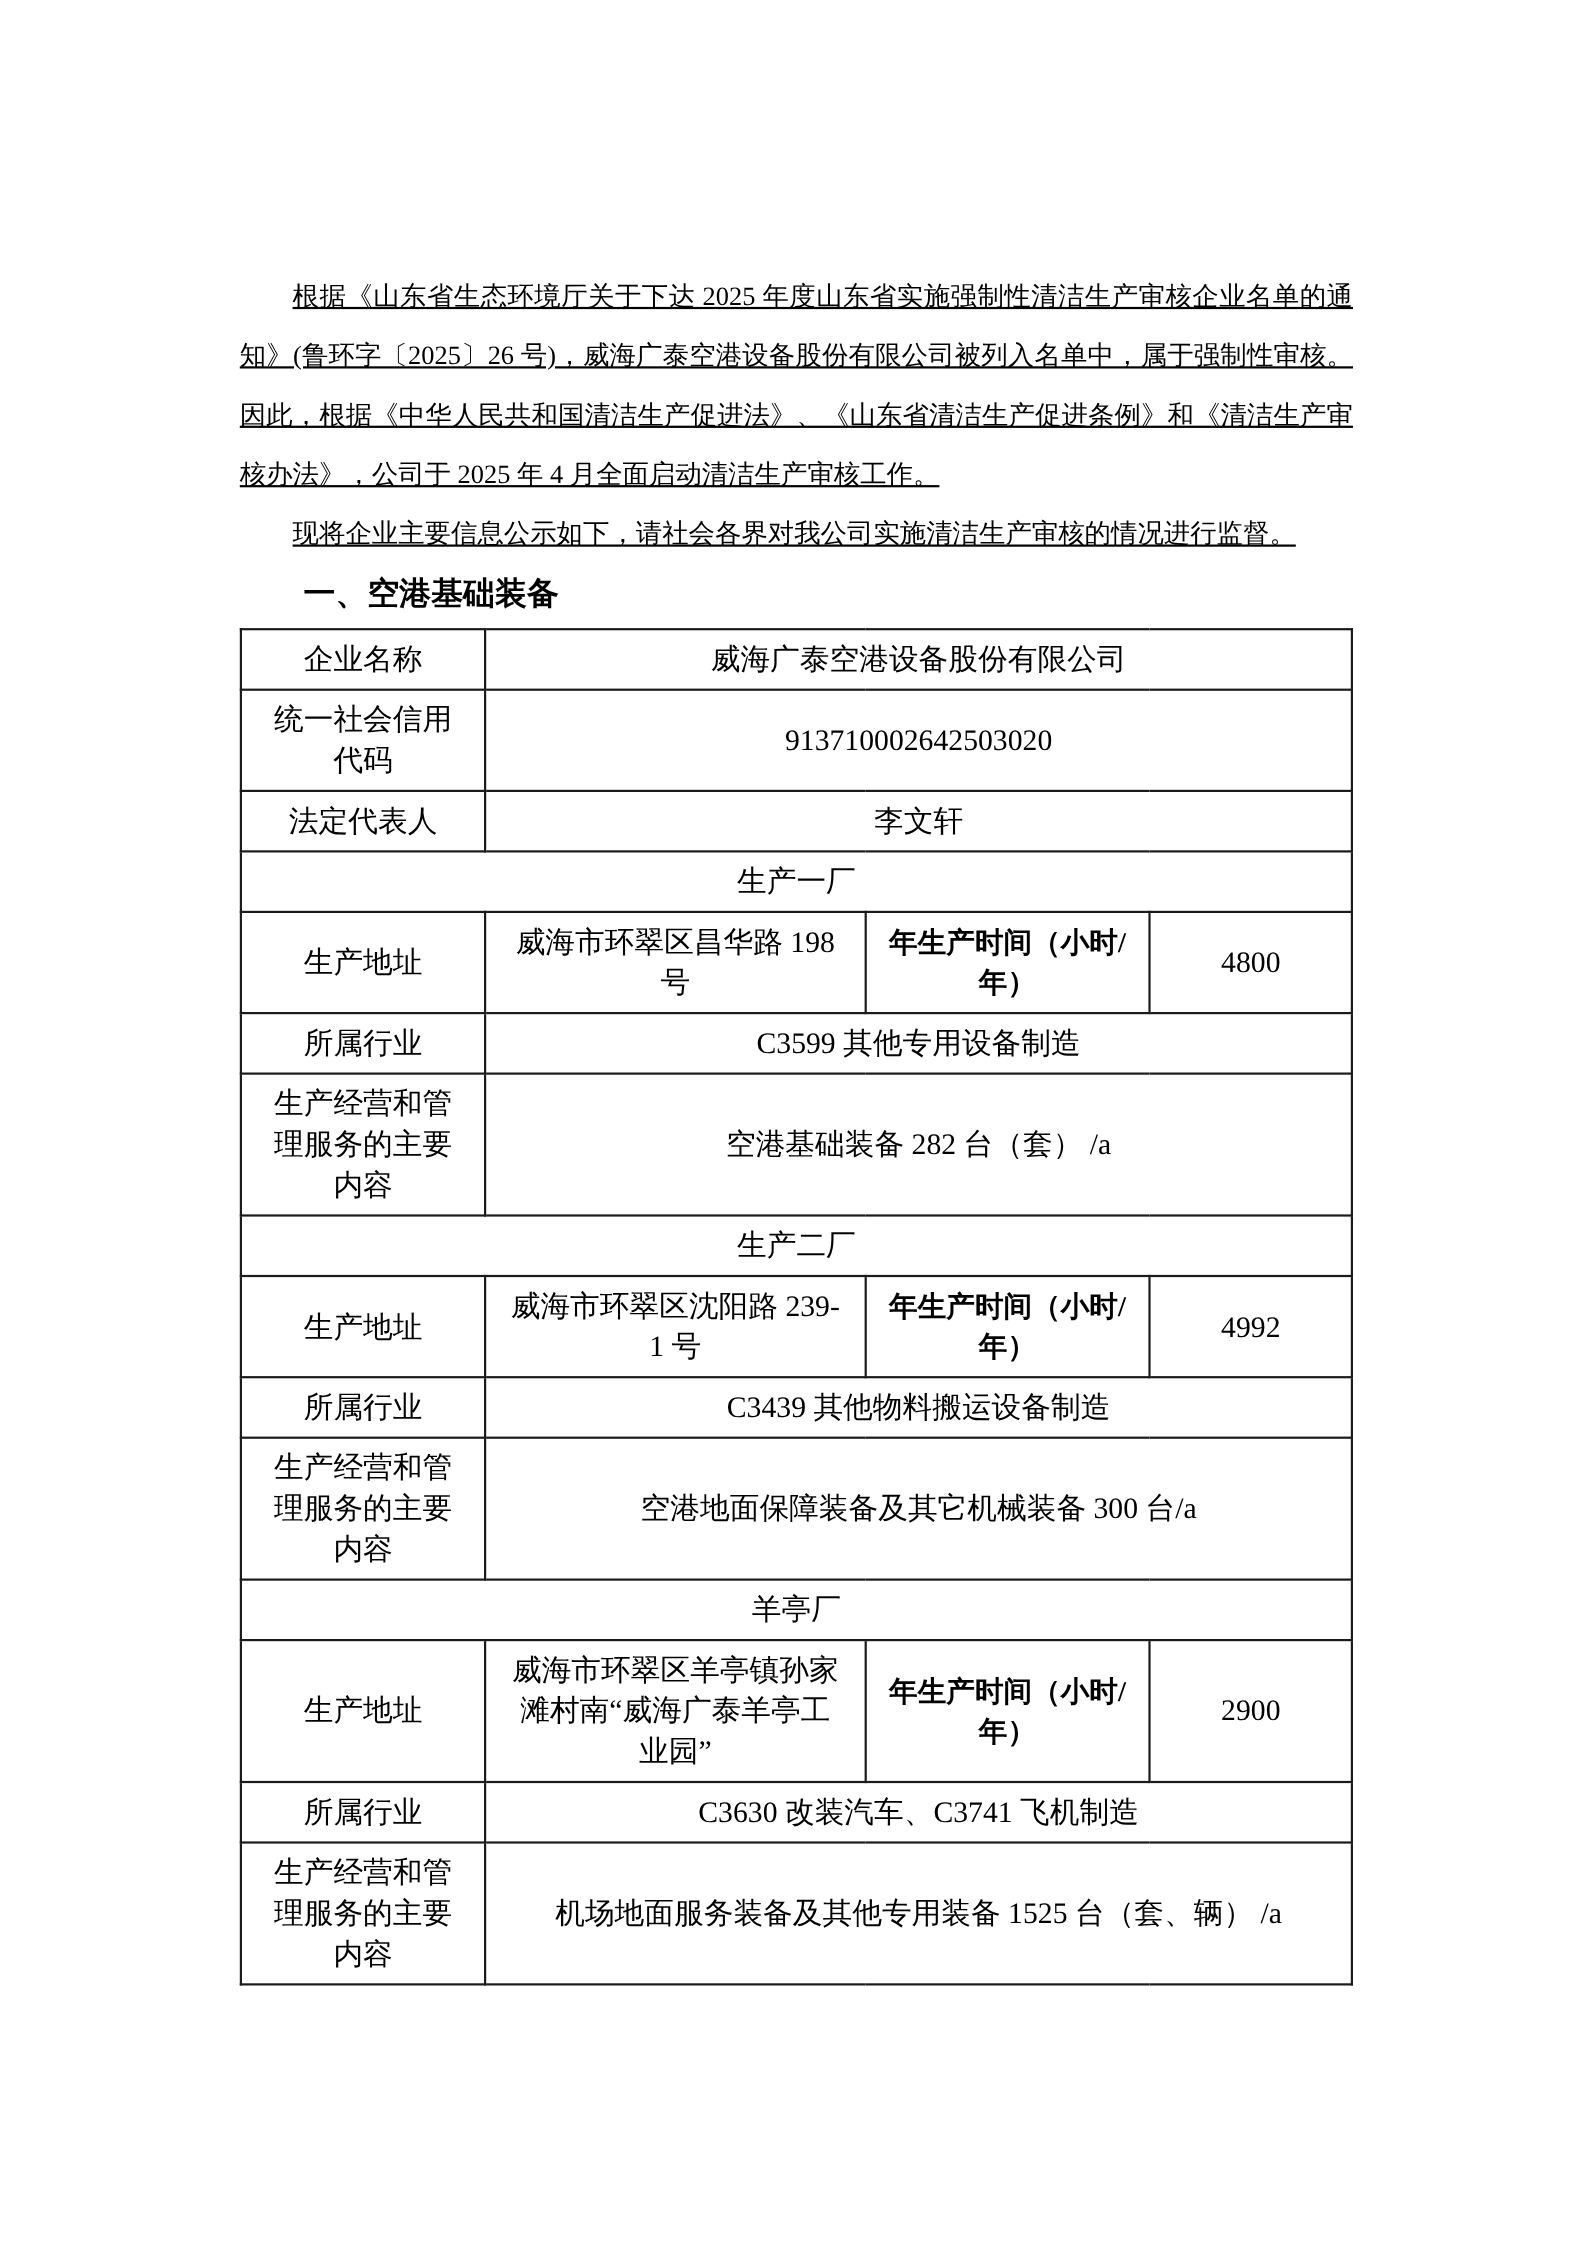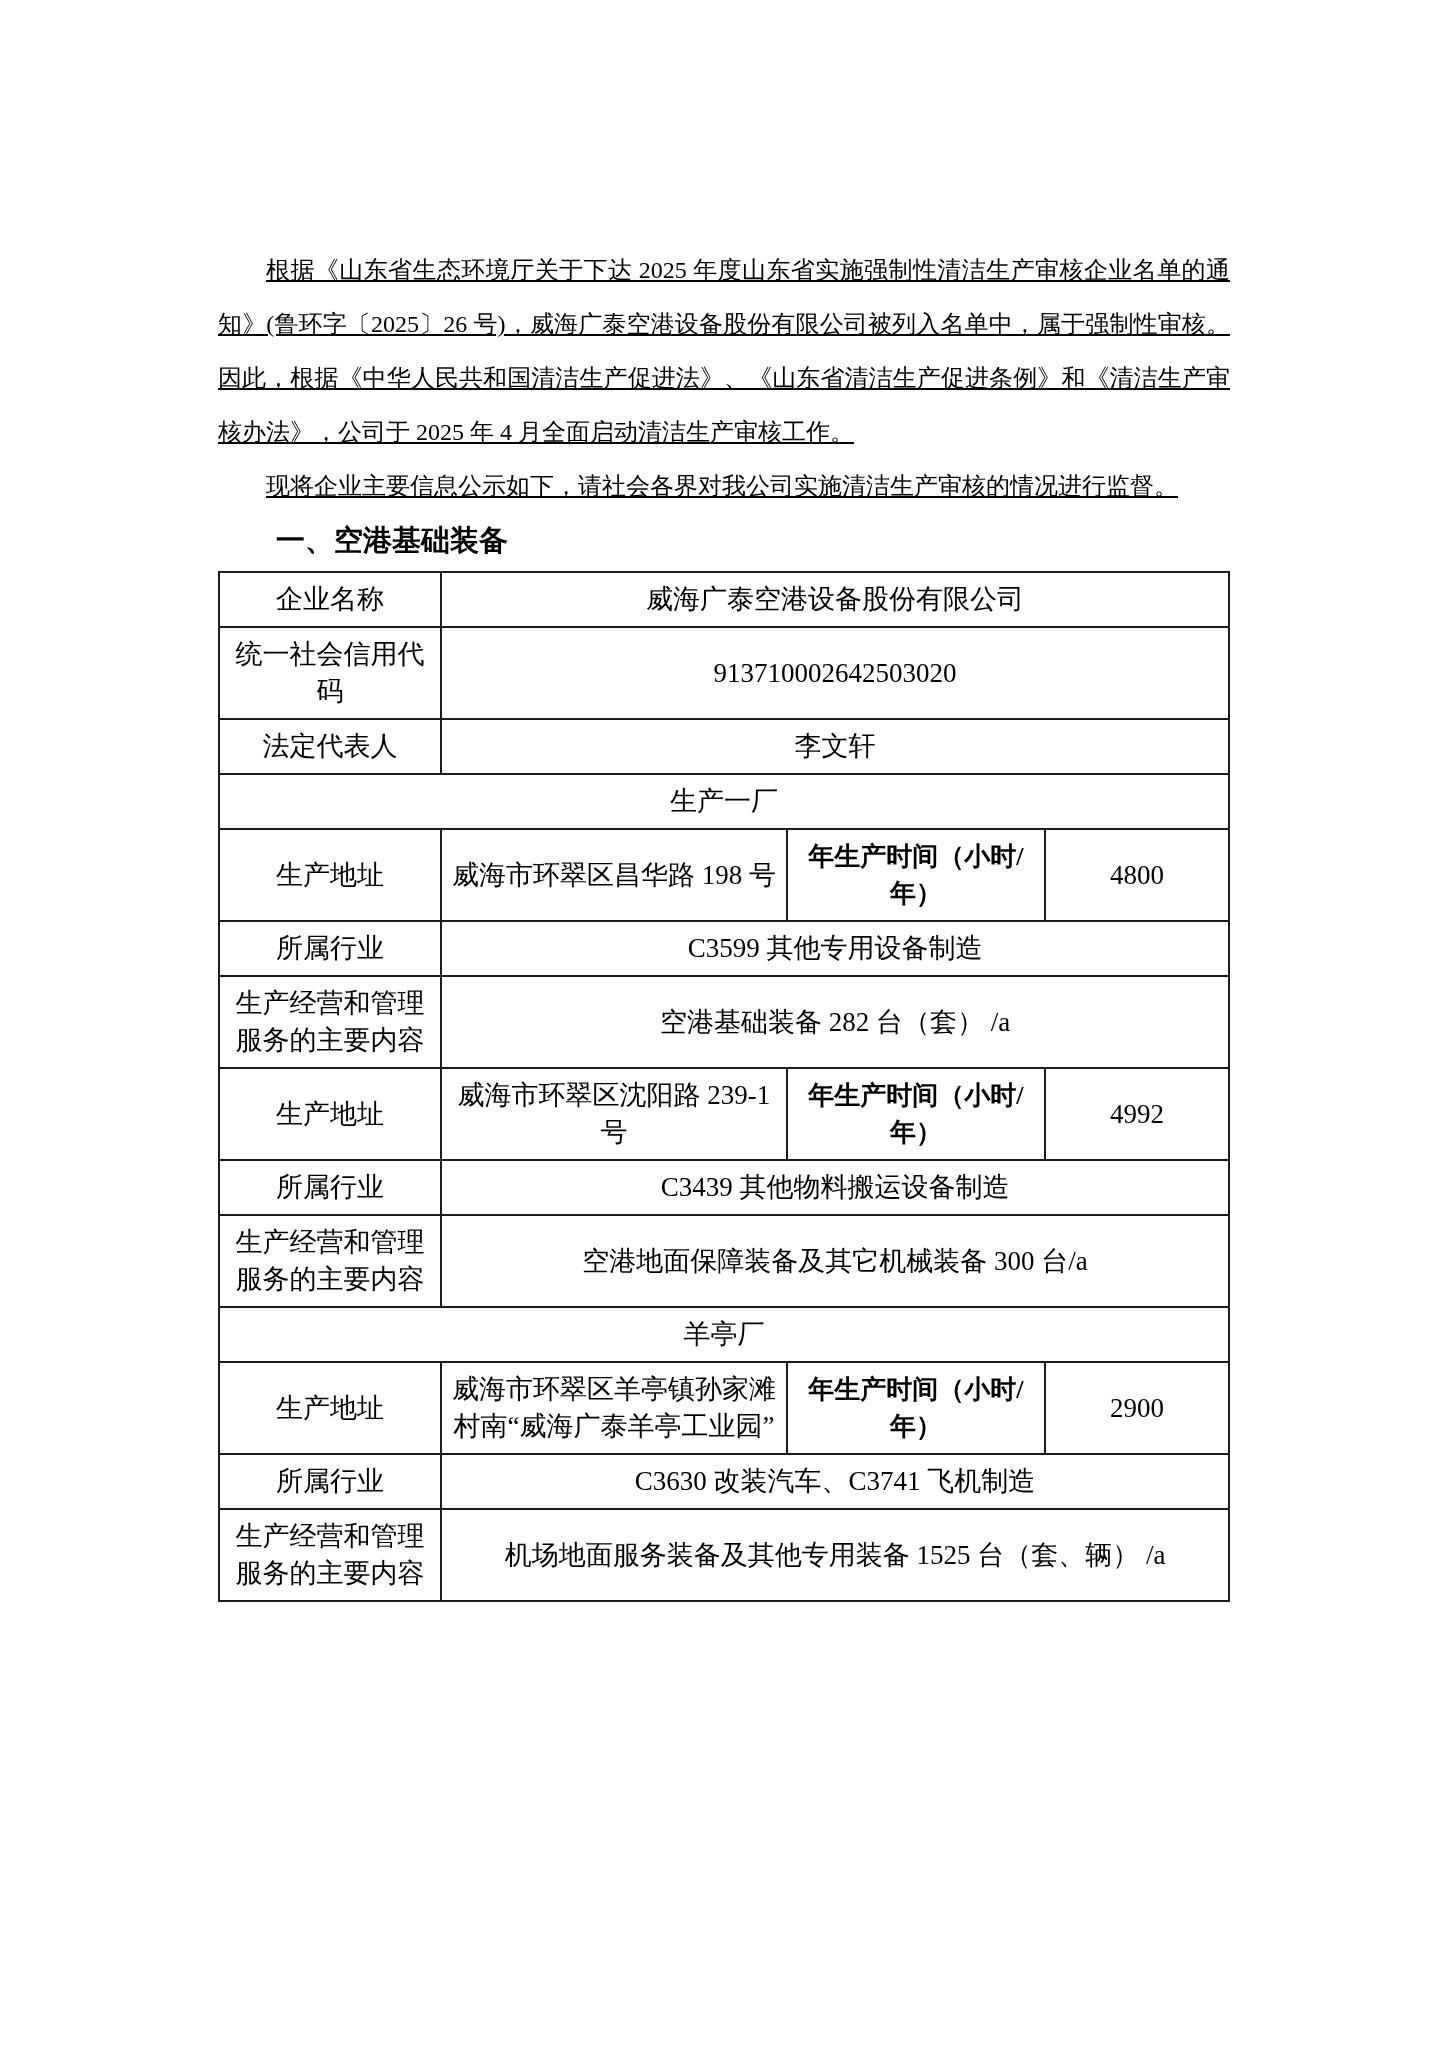--- a/index.html
+++ b/index.html
@@ -46,21 +46,21 @@
     width: 100%;
     border-collapse: collapse;
     table-layout: fixed;
   }
   table.info td {
     border: 2px solid #1b1b1b;
     font-size: 27px;
     line-height: 37px;
     text-align: center;
     vertical-align: middle;
-    padding: 8px 6px;
+    padding: 8px 20px;
     word-break: break-all;
   }
   table.info td.hours-label {
     font-size: 26px;
     padding-left: 2px;
     padding-right: 2px;
     font-weight: bold;
   }
 </style>
 </head>
@@ -108,20 +108,23 @@
       <tr>
         <td>所属行业</td>
         <td colspan="3">C3599 其他专用设备制造</td>
       </tr>
       <tr>
         <td>生产经营和管理服务的主要内容</td>
         <td colspan="3">空港基础装备 282 台（套） /a</td>
       </tr>
 
       <tr>
+        <td colspan="4">生产二厂</td>
+      </tr>
+      <tr>
         <td>生产地址</td>
         <td>威海市环翠区沈阳路 239-1 号</td>
         <td class="hours-label">年生产时间（小时/年）</td>
         <td>4992</td>
       </tr>
       <tr>
         <td>所属行业</td>
         <td colspan="3">C3439 其他物料搬运设备制造</td>
       </tr>
       <tr>

